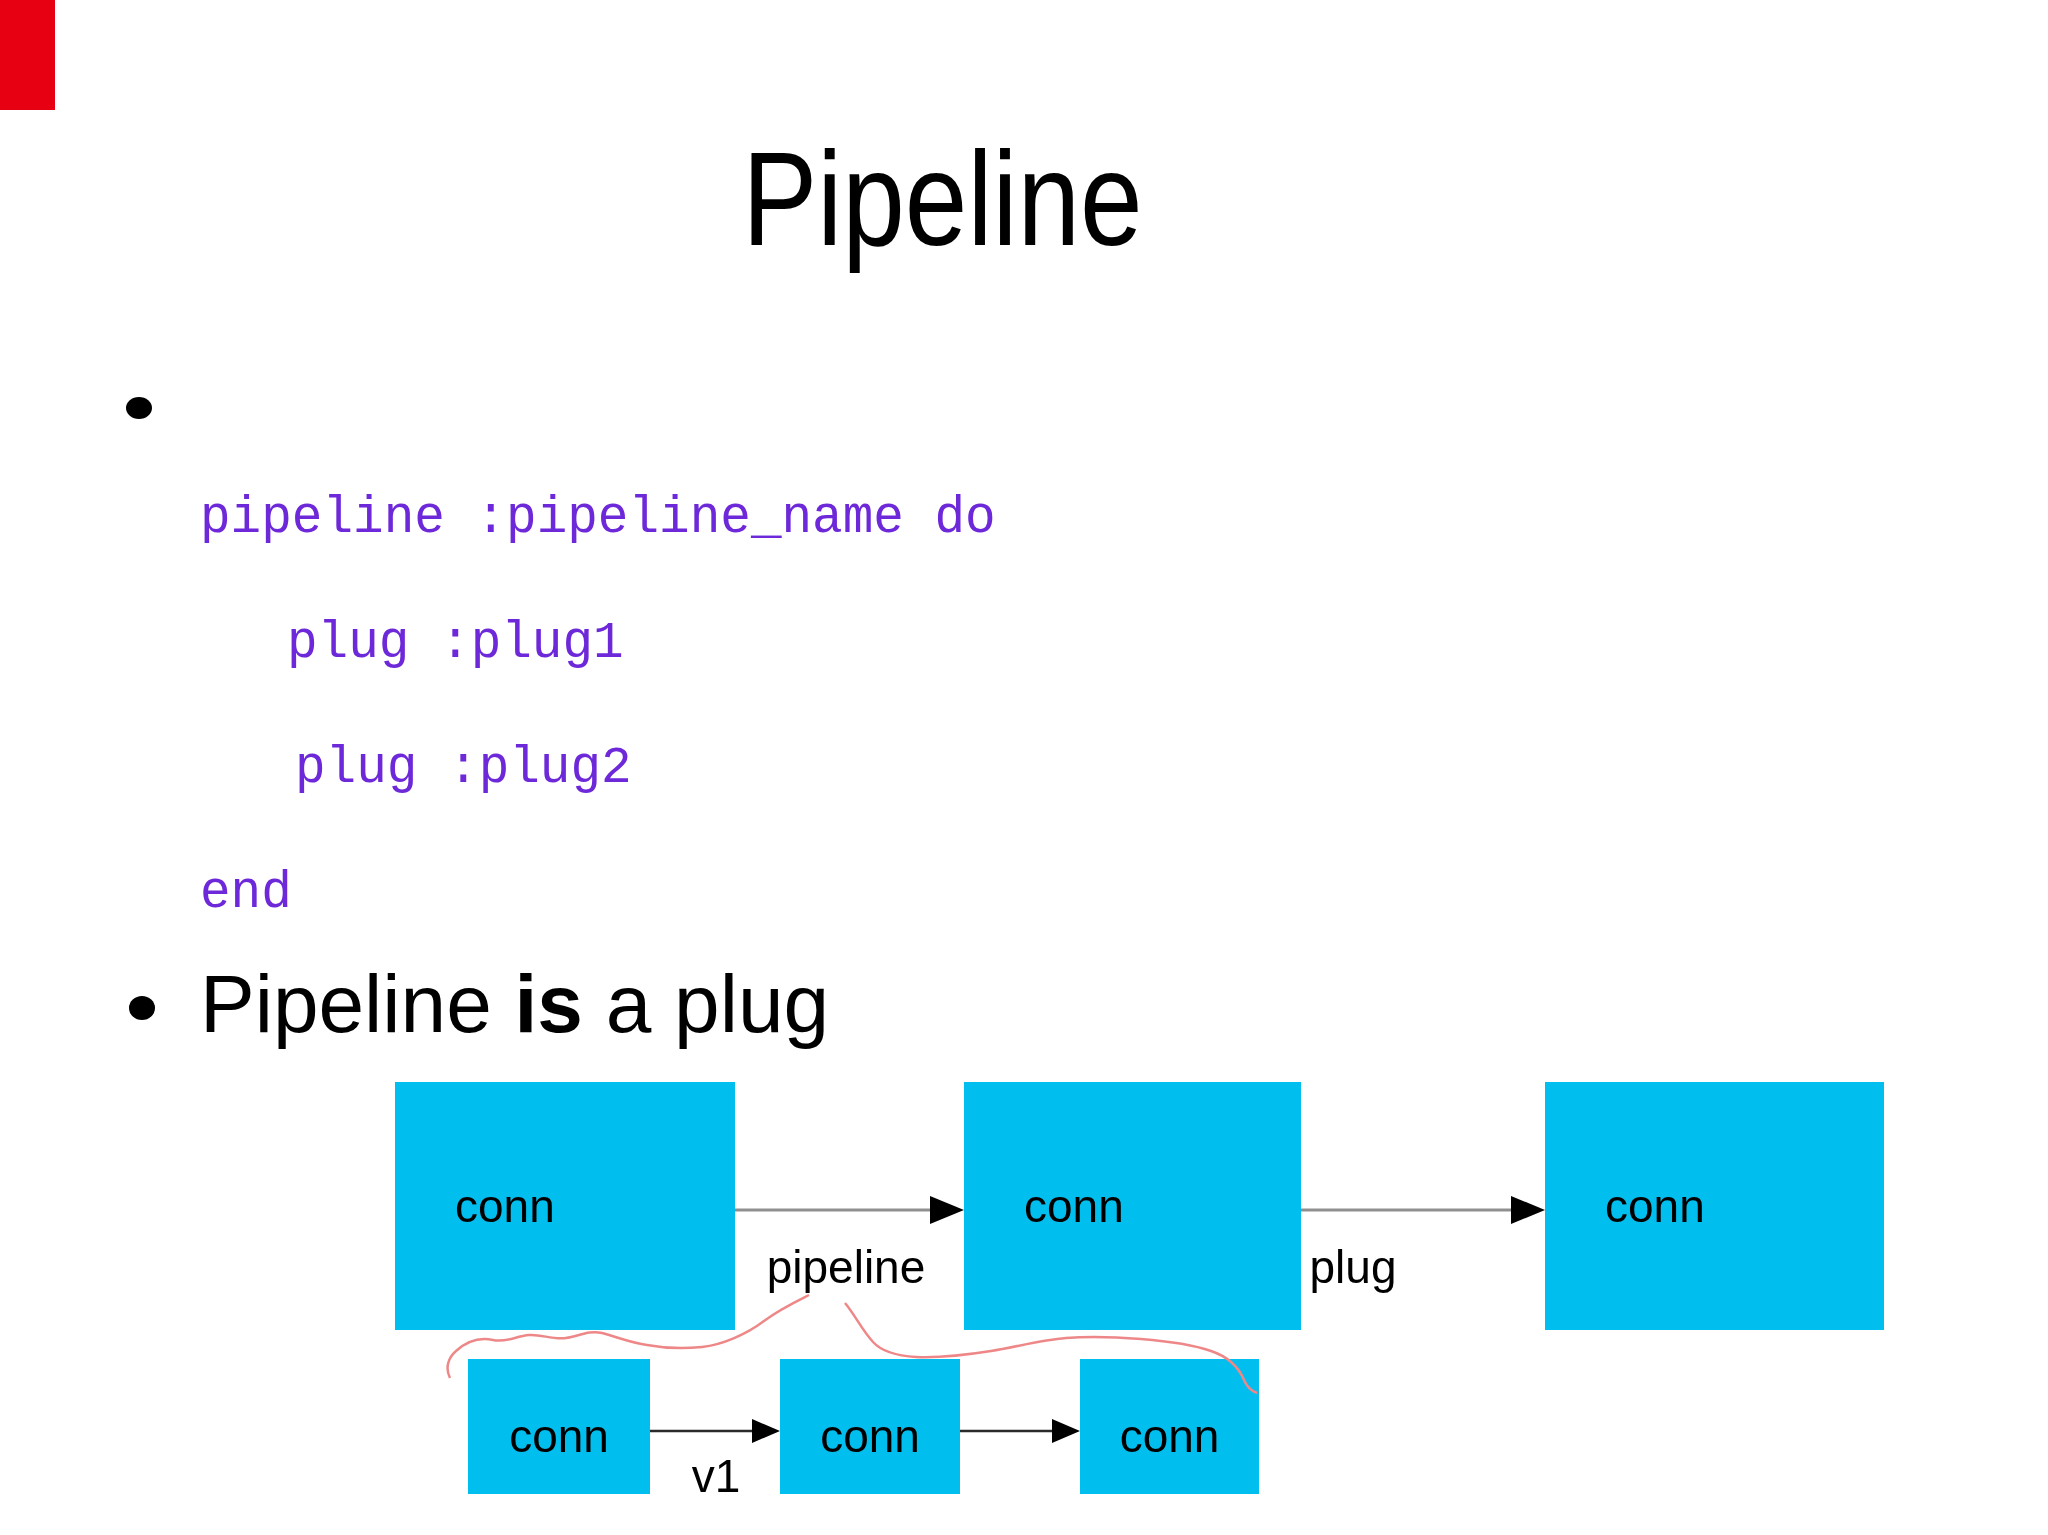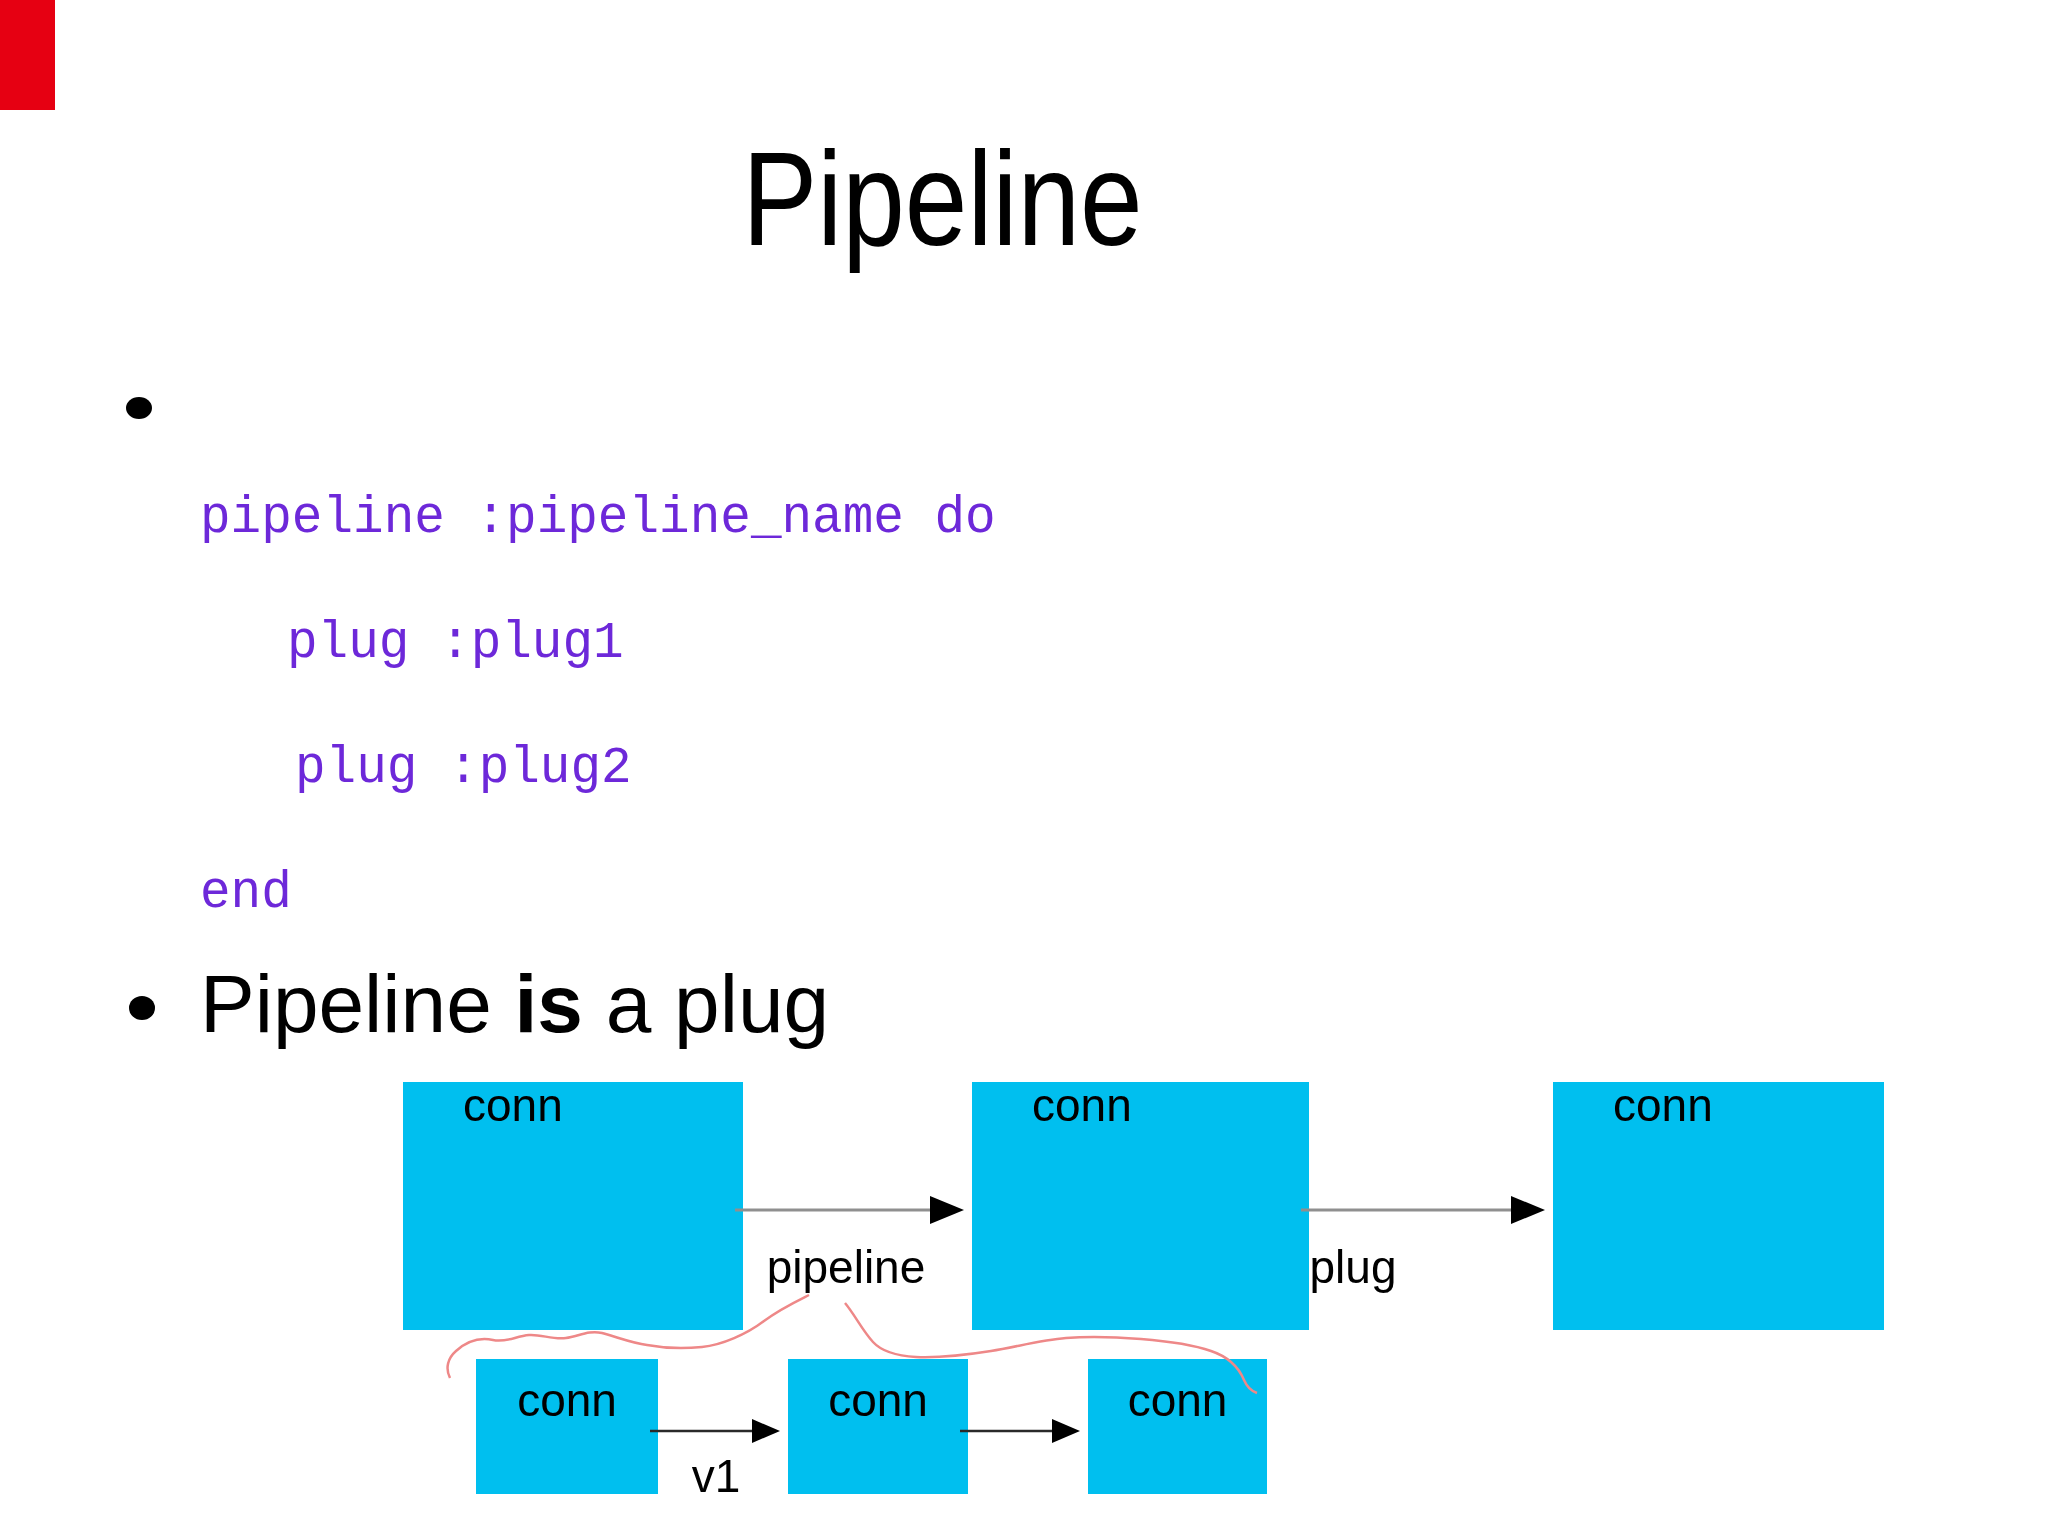--- a/index.html
+++ b/index.html
@@ -17,21 +17,21 @@
   .b1{top:372px;}
   .b2{top:955px;}
   .code-line{
     position:absolute;font-family:"Liberation Mono","DejaVu Sans Mono",monospace;
     font-size:51px;line-height:1.2;white-space:pre;color:#6d28d9;
   }
   .c1{left:200px;top:488px;}
   .c2{left:287px;top:613px;}
   .c3{left:295px;top:738px;}
   .c4{left:200px;top:863px;}
-  .box{position:absolute;display:flex;align-items:flex-start;font-size:46px;line-height:1;margin-left:8px;}
+  .box{position:absolute;display:flex;align-items:center;font-size:46px;line-height:1;}
   .box-big{height:248px;top:1082px;padding-left:60px;box-sizing:border-box;}
   .bb1{left:395px;width:340px;}
   .bb2{left:964px;width:337px;}
   .bb3{left:1545px;width:340px;}
   .box-small{height:135px;top:1359px;justify-content:center;padding-top:18px;box-sizing:border-box;}
   .sb1{left:468px;width:182px;}
   .sb2{left:780px;width:180px;}
   .sb3{left:1080px;width:179px;}
   .diagram-label{position:absolute;font-size:46px;line-height:1.2;text-align:center;white-space:nowrap;}
   .lbl-pipeline{left:760px;top:1240px;width:172px;}

